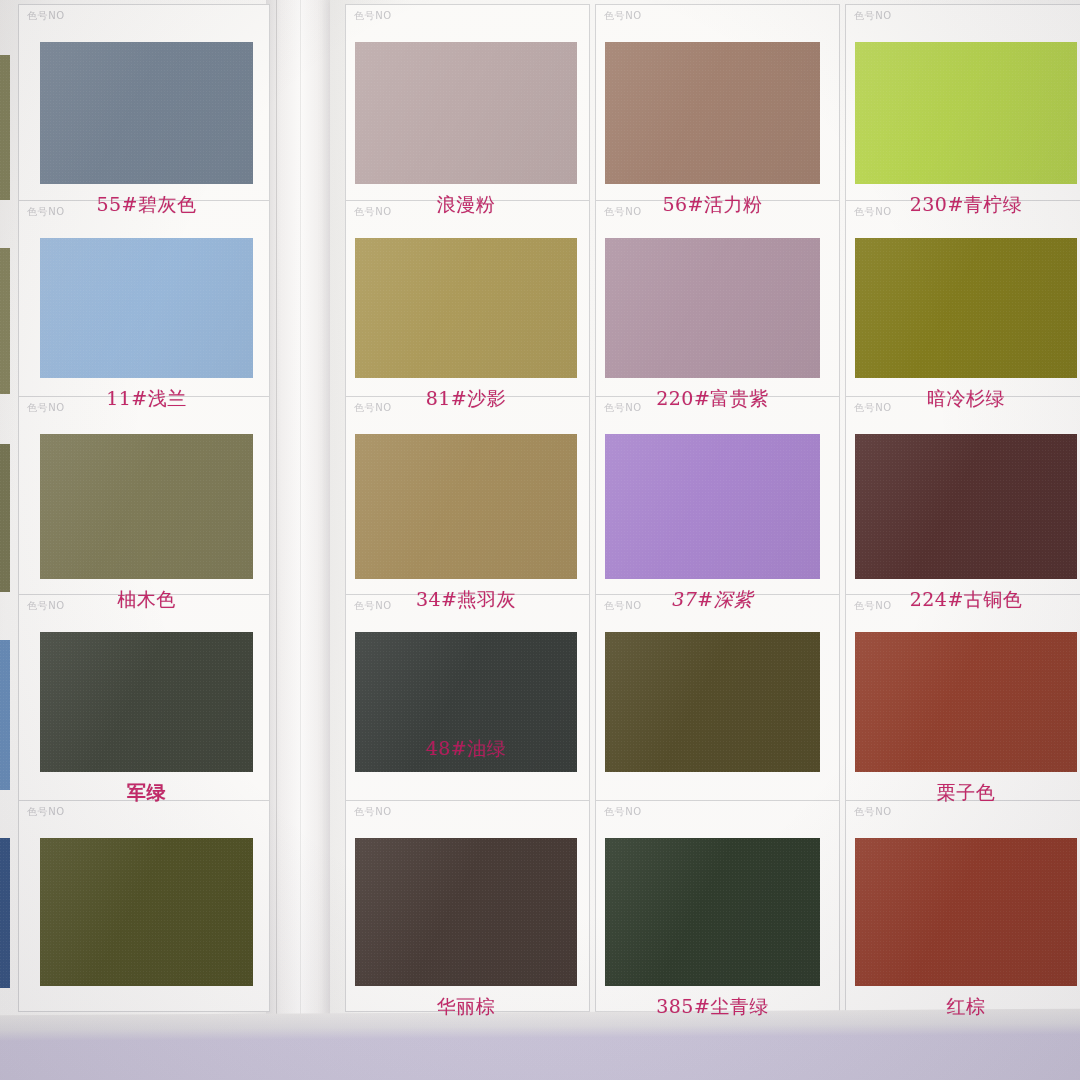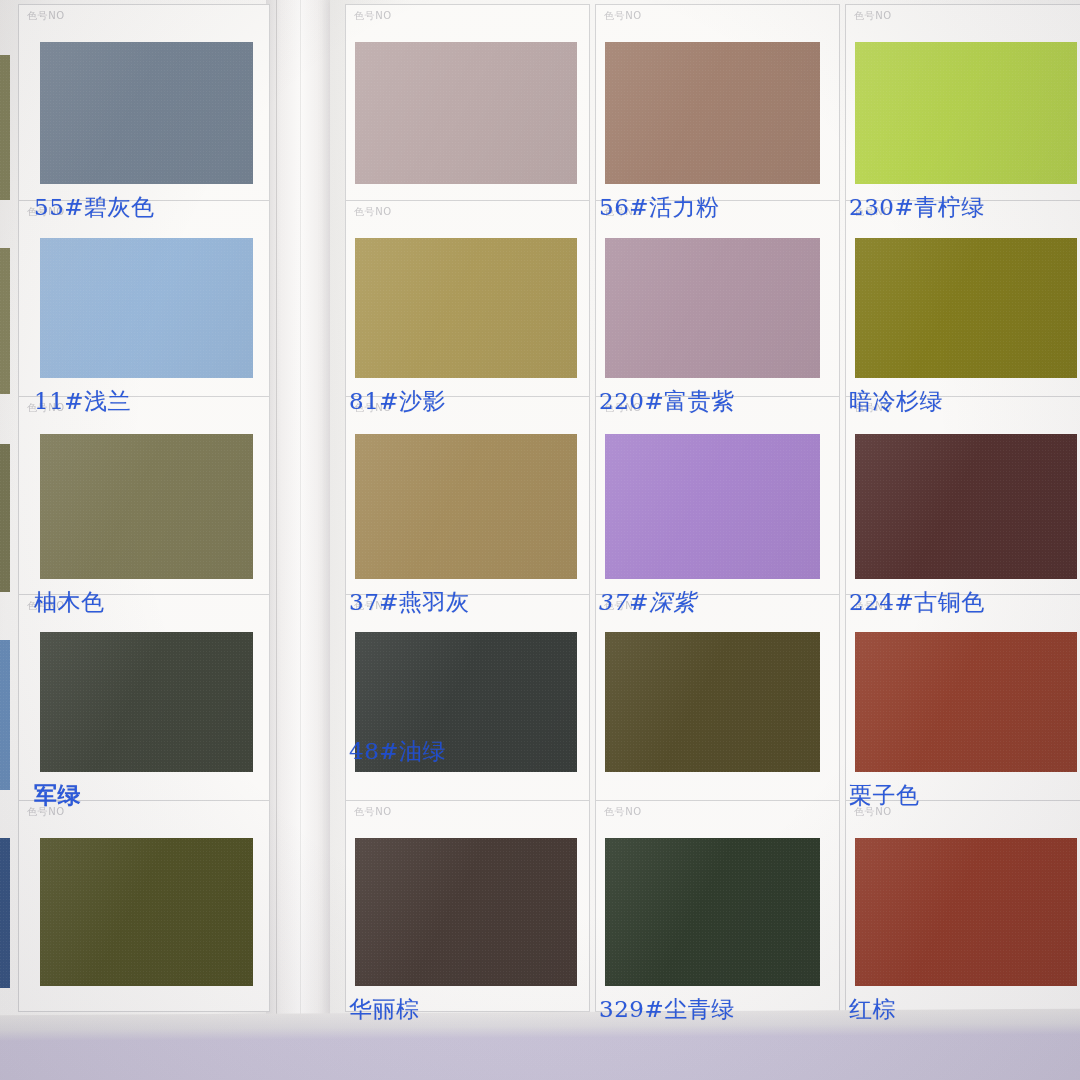--- a/index.html
+++ b/index.html
@@ -108,23 +108,24 @@
   .sheen{
     position:absolute;left:0;top:0;right:0;bottom:0;
     background:linear-gradient(118deg,rgba(255,255,255,.085) 0%,rgba(255,255,255,0) 45%,rgba(0,0,0,.045) 100%);
     pointer-events:none;
   }
 
   
   .label{
     position:absolute;
     font-family:"DejaVu Serif","Liberation Serif",serif;
-    font-size:23px;
-    color:#1d4ed8;
+    font-size:19px;
+    color:#be185d;
     white-space:nowrap;
+    text-align:center;
     letter-spacing:.5px;
     text-shadow:0 0 1px rgba(120,118,124,.35);
     opacity:.92;
   }
 
   
   .vignette{
     position:absolute;left:0;top:0;width:1080px;height:1080px;
     background:radial-gradient(ellipse at 50% 42%,rgba(0,0,0,0) 52%,rgba(40,35,55,.10) 100%);
     pointer-events:none;
@@ -372,29 +373,30 @@
           <span class="grain"></span>
           <span class="sheen"></span>
         </div>
       </div>
     </div>
 
   <div class="page-edge"></div>
   <div class="vignette"></div>
   <div class="warm"></div>
 <div class="label" style="left: 34px; width: 225px; top: 192px;">55#碧灰色</div>
+    <div class="label" style="left: 349px; width: 234px; top: 192px;">浪漫粉</div>
     <div class="label" style="left: 599px; width: 227px; top: 192px;">56#活力粉</div>
     <div class="label" style="left: 849px; width: 234px; top: 192px;">230#青柠绿</div>
     <div class="label" style="left: 34px; width: 225px; top: 386px;">11#浅兰</div>
     <div class="label" style="left: 349px; width: 234px; top: 386px;">81#沙影</div>
     <div class="label" style="left: 599px; width: 227px; top: 386px;">220#富贵紫</div>
     <div class="label" style="left: 849px; width: 234px; top: 386px;">暗冷杉绿</div>
     <div class="label" style="left: 34px; width: 225px; top: 587px;">柚木色</div>
-    <div class="label" style="left: 349px; width: 234px; top: 587px;">37#燕羽灰</div>
+    <div class="label" style="left: 349px; width: 234px; top: 587px;">34#燕羽灰</div>
     <div class="label" style="left: 599px; width: 227px; top: 587px; font-style: italic;">37#深紫</div>
     <div class="label" style="left: 849px; width: 234px; top: 587px;">224#古铜色</div>
     <div class="label" style="left: 34px; width: 225px; top: 780px; font-weight: bold;">军绿</div>
     <div class="label" style="left: 349px; width: 234px; top: 736px;">48#油绿</div>
     <div class="label" style="left: 849px; width: 234px; top: 780px;">栗子色</div>
     <div class="label" style="left: 349px; width: 234px; top: 994px;">华丽棕</div>
-    <div class="label" style="left: 599px; width: 227px; top: 994px;">329#尘青绿</div>
+    <div class="label" style="left: 599px; width: 227px; top: 994px;">385#尘青绿</div>
     <div class="label" style="left: 849px; width: 234px; top: 994px;">红棕</div>
   </div>
 
 </body></html>

